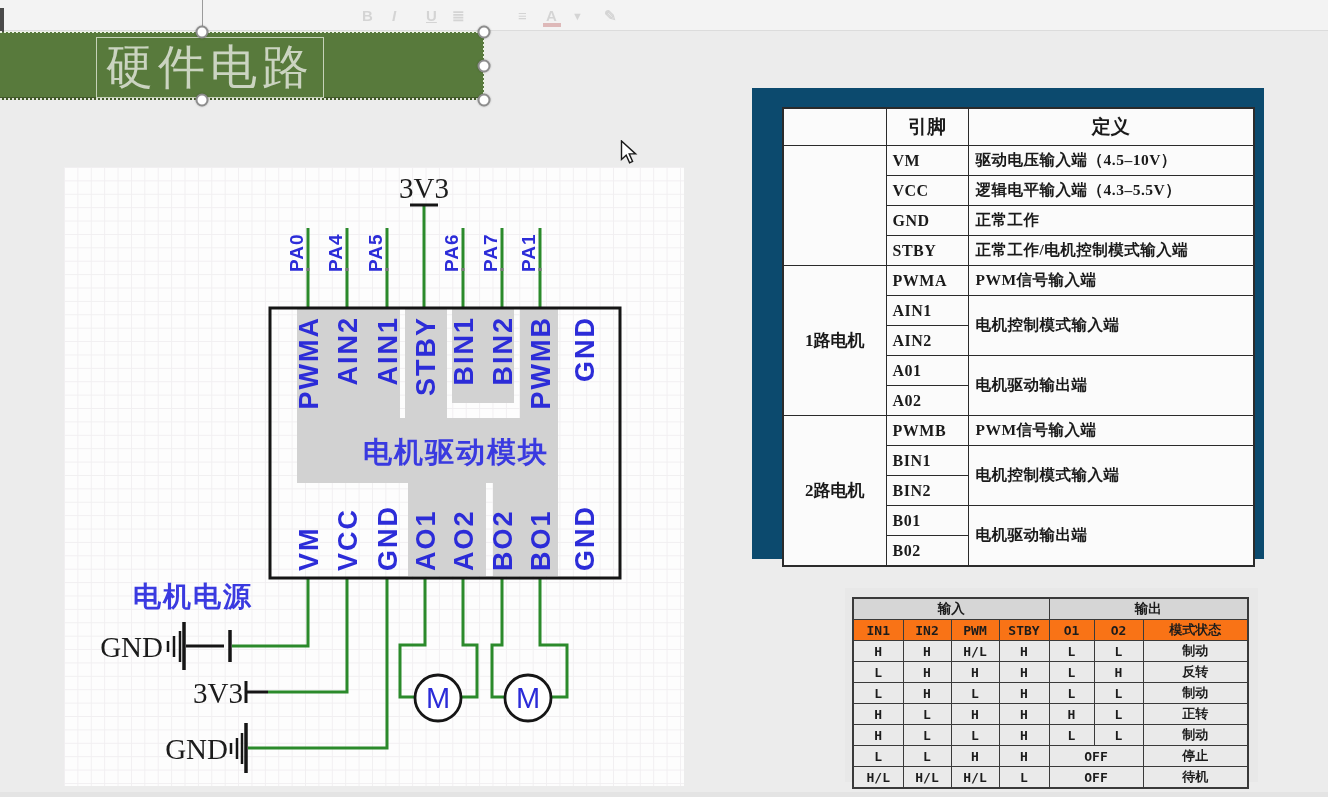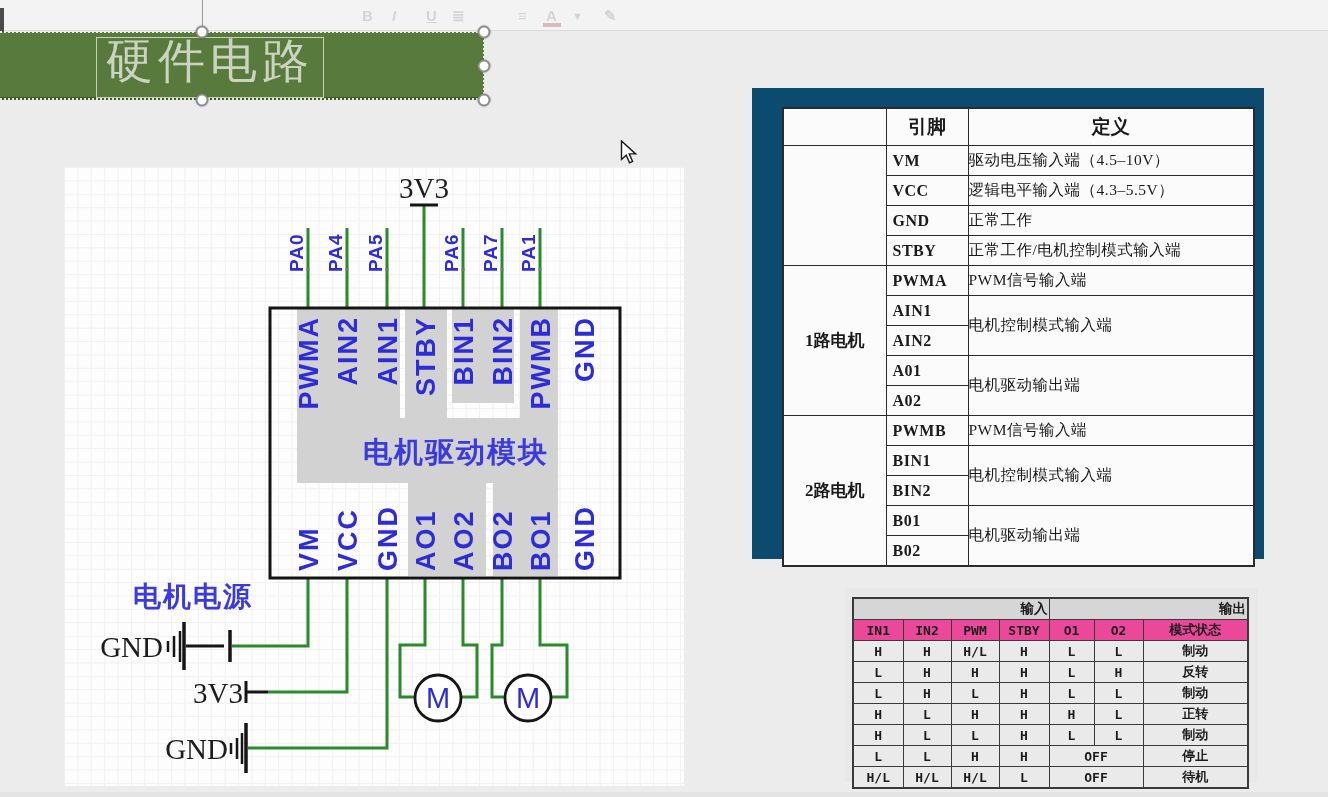--- a/index.html
+++ b/index.html
@@ -21,21 +21,21 @@
   
   .banner{position:absolute;left:0;top:32px;width:484px;height:68px;background:#587a3c;
           border-bottom:3px solid #42582b;box-sizing:border-box;}
   .sel-top{position:absolute;left:0;top:31px;width:486px;border-top:2px dotted #eaf0e2;}
   .sel-bottom{position:absolute;left:0;top:98px;width:486px;border-top:2px dotted #e2e8da;}
   .sel-right{position:absolute;left:483px;top:32px;height:66px;border-left:2px dotted #eaf0e2;}
   .handle{position:absolute;width:13px;height:13px;border-radius:50%;background:#fff;
           border:2px solid #8d8d8d;box-sizing:border-box;transform:translate(-50%,-50%);
           box-shadow:0 0 2px rgba(0,0,0,.25);}
   .title-frame{position:absolute;left:96px;top:37px;width:226px;height:59px;
-               border:1px solid rgba(216,226,206,.85);display:flex;
+               border:1px solid rgba(216,226,206,.85);display:flex;align-items:center;
                justify-content:center;}
   .slide-title{font-family:"Liberation Serif",serif;font-size:47px;color:#cbd4c1;
                letter-spacing:5px;line-height:1;}
 
   
   .schematic{position:absolute;left:64px;top:167px;width:620px;height:619px;background:#fdfdfd;
     background-image:linear-gradient(to right,#f1eff1 1px,transparent 1px),
                      linear-gradient(to bottom,#f1eff1 1px,transparent 1px);
     background-size:13.4px 13.4px;}
   .schematic svg{position:absolute;left:0;top:0;}
@@ -46,30 +46,30 @@
   
   .pin-panel{position:absolute;left:752px;top:88px;width:512px;height:471px;background:#0c4a6e;}
   .pin-table{border-collapse:collapse;margin:19px 0 0 30px;table-layout:fixed;width:471px;
              font-family:"Liberation Serif",serif;color:#1a1a1a;background:#fbfbfb;}
   .pin-table td,.pin-table th{border:1.5px solid #2b2b2b;overflow:hidden;}
   .pin-table{border:2px solid #2b2b2b;}
   .pin-table thead th{height:34px;font-size:19px;font-weight:bold;text-align:center;}
   .pin-table td{height:27px;}
   .pt-group{text-align:center;font-size:17px;font-weight:bold;}
   .pt-pin{font-size:16px;font-weight:bold;padding-left:6px;letter-spacing:.5px;}
-  .pt-def{font-size:15.5px;font-weight:normal;padding-left:0;letter-spacing:.5px;}
+  .pt-def{font-size:15.5px;font-weight:bold;padding-left:7px;letter-spacing:.5px;}
 
   
   .truth-panel{position:absolute;left:845px;top:588px;width:413px;height:194px;background:#e8e8e8;}
   .tt{border-collapse:collapse;margin:9px 0 0 7px;table-layout:fixed;width:395px;
       font-family:"DejaVu Sans Mono",monospace;color:#1c1c1c;}
   .tt th,.tt td{border:1.5px solid #3a3a3a;text-align:center;font-weight:bold;font-size:13px;}
   .tt{border:2.5px solid #3a3a3a;}
-  .tt .h1 th{height:18px;background:#d6d6d6;font-size:13.5px;text-align:right;}
-  .tt .h2 th{height:17px;background:#ec4899;}
+  .tt .h1 th{height:18px;background:#d6d6d6;font-size:13.5px;}
+  .tt .h2 th{height:17px;background:#f97316;}
   .tt td{height:16.5px;background:#eaeaea;}
 
   .cursor{position:absolute;left:620px;top:140px;}
   .bottom-strip{position:absolute;left:0;top:792px;width:1328px;height:5px;background:#e4e4e4;}
 </style>
 </head>
 <body>
 
 <div class="stage">
 

